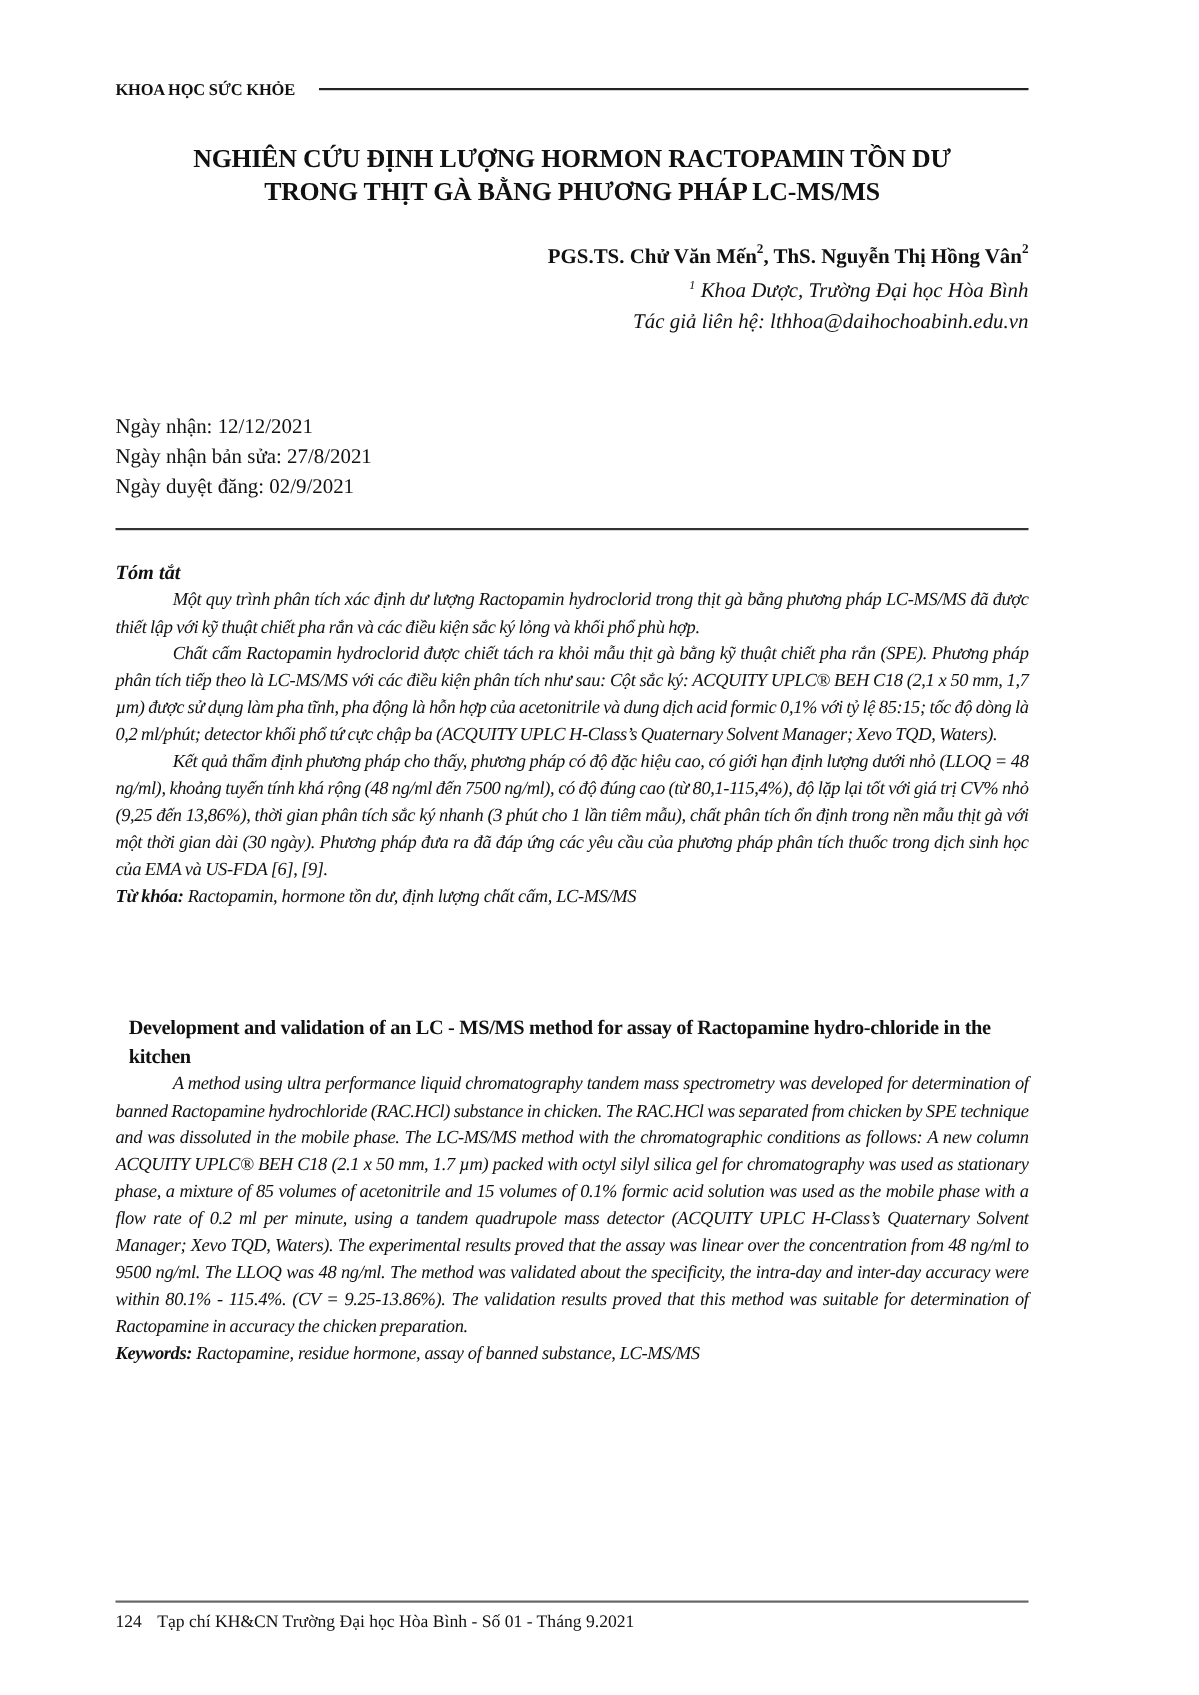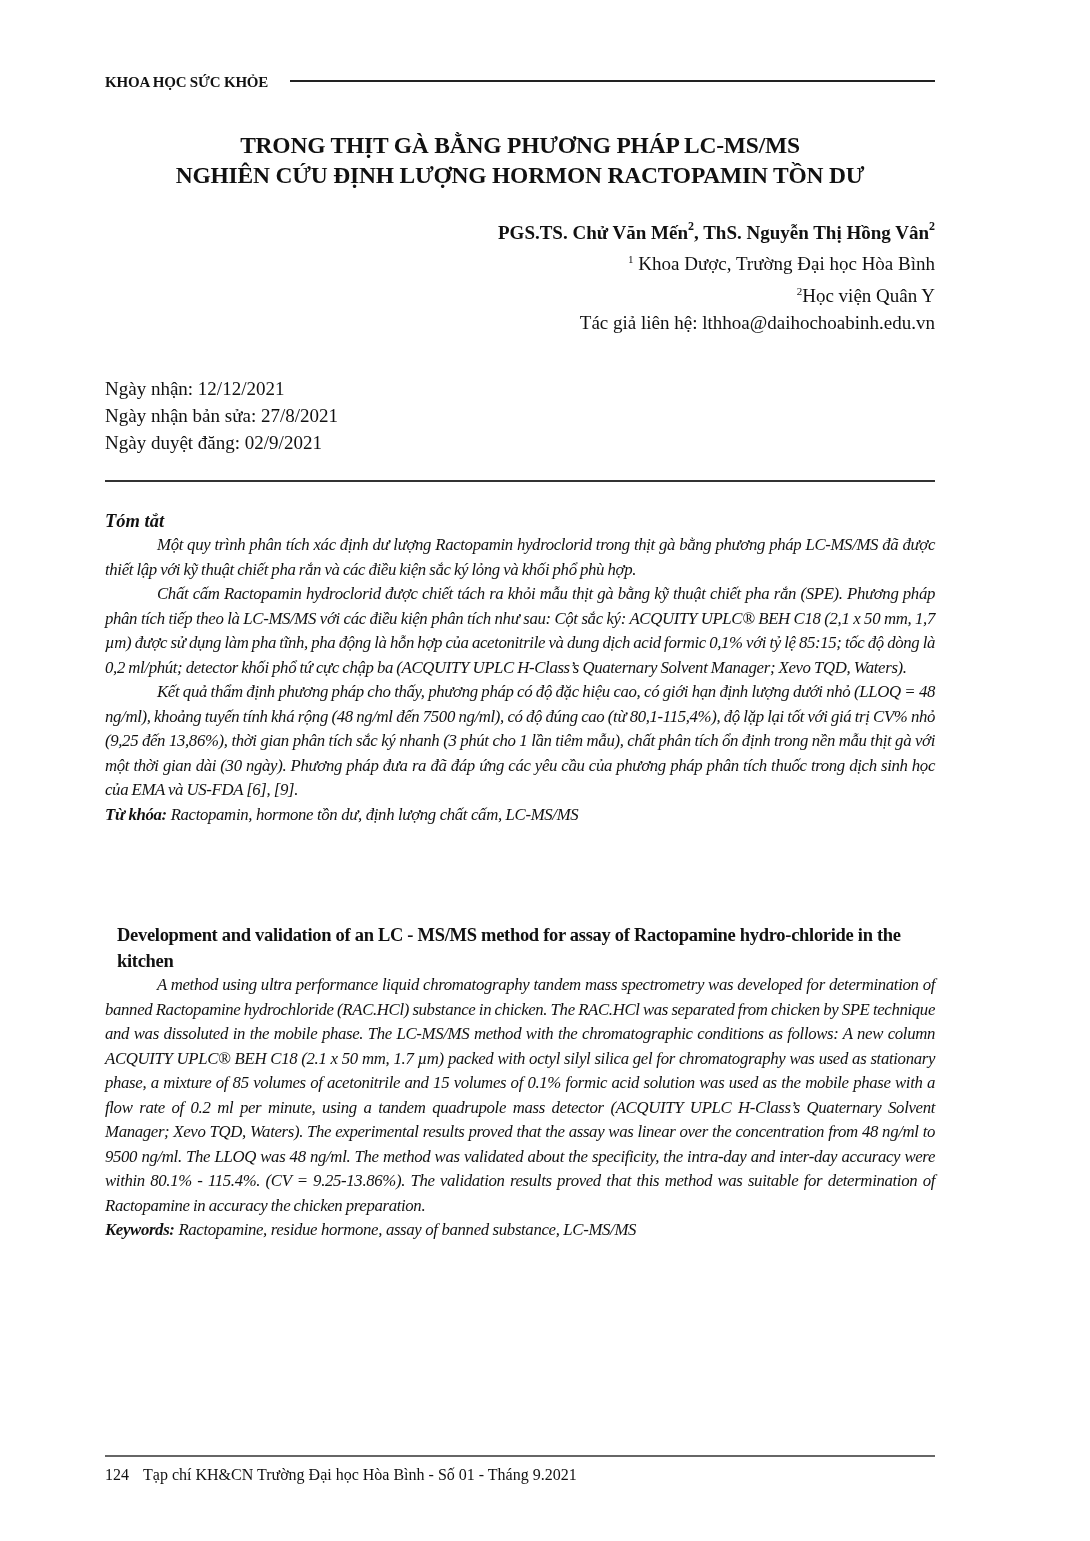--- a/index.html
+++ b/index.html
@@ -10,21 +10,21 @@
   .header { position: absolute; top: 72px; left: 0; width: 830px; height: 20px; display: flex; align-items: center; }
   .section-label { font-weight: bold; font-size: 15px; letter-spacing: -0.2px; white-space: nowrap; line-height: 15px; }
   .header-rule { flex: 1; border-bottom: 2px solid #222; margin-left: 22px; margin-bottom: 2px; }
 
   .title { position: absolute; top: 130px; left: 0; width: 830px; text-align: center;
            font-weight: bold; font-size: 23.5px; line-height: 30px; letter-spacing: -0.2px; }
 
   .authors { position: absolute; top: 215px; right: 0; width: 830px; text-align: right; }
   .author-line { font-weight: bold; font-size: 19px; line-height: 26px; }
   .author-line sup { font-size: 12px; position: relative; top: -2px; }
-  .affil { font-size: 19px; line-height: 27px; text-align: right; }
+  .affil { font-style: italic; font-size: 19px; line-height: 27px; text-align: right; }
   .affil sup { font-size: 11px; }
 
   .dates { position: absolute; top: 375px; left: 0; font-size: 19px; line-height: 27px; }
 
   .rule-mid { position: absolute; top: 480px; left: 0; width: 830px; border-top: 2px solid #333; }
 
   .abstract-vi { position: absolute; top: 509px; left: 0; width: 830px; }
   .h-italic { font-weight: bold; font-style: italic; font-size: 18.5px; line-height: 24px; }
   .para { font-style: italic; font-size: 16.8px; line-height: 24.5px; text-align: justify;
           text-indent: 52px; margin: 0; letter-spacing: -0.35px; word-spacing: -0.5px; }
@@ -43,33 +43,30 @@
 <body>
 
 <div class="page">
 
   <div class="header">
     <span class="section-label">KHOA HỌC SỨC KHỎE</span>
     <span class="header-rule"></span>
   </div>
 
   <div class="title">
+    <div>NGHIÊN CỨU ĐỊNH LƯỢNG HORMON RACTOPAMIN TỒN DƯ</div>
     <div>TRONG THỊT GÀ BẰNG PHƯƠNG PHÁP LC-MS/MS</div>
-    <div>NGHIÊN CỨU ĐỊNH LƯỢNG HORMON RACTOPAMIN TỒN DƯ</div>
   </div>
 
   <div class="authors">
     <div class="author-line">
       <span>PGS.TS. Chử Văn Mến</span><sup>2</sup><span>, </span><span>ThS. Nguyễn Thị Hồng Vân</span><sup>2</sup>
     </div>
     <div class="affil">
       <sup>1</sup><span> Khoa Dược, Trường Đại học Hòa Bình</span>
-    </div>
-    <div class="affil">
-      <sup>2</sup><span>Học viện Quân Y</span>
     </div>
     <div class="affil">Tác giả liên hệ: lthhoa@daihochoabinh.edu.vn</div>
   </div>
 
   <div class="dates">
     <div>Ngày nhận: 12/12/2021</div>
     <div>Ngày nhận bản sửa: 27/8/2021</div>
     <div>Ngày duyệt đăng: 02/9/2021</div>
   </div>
 

